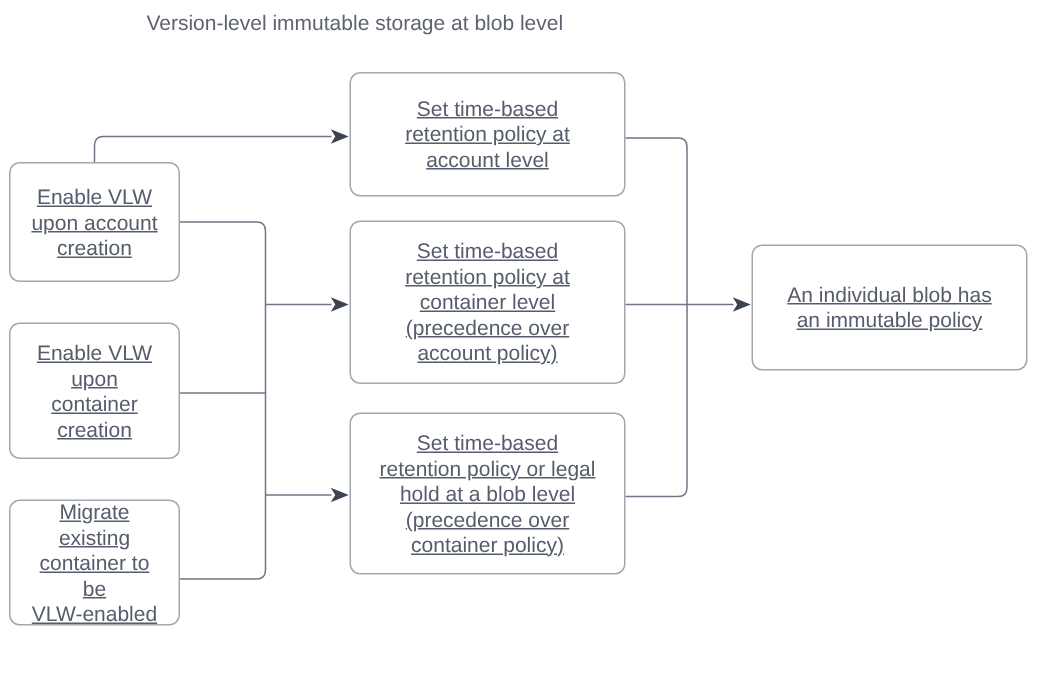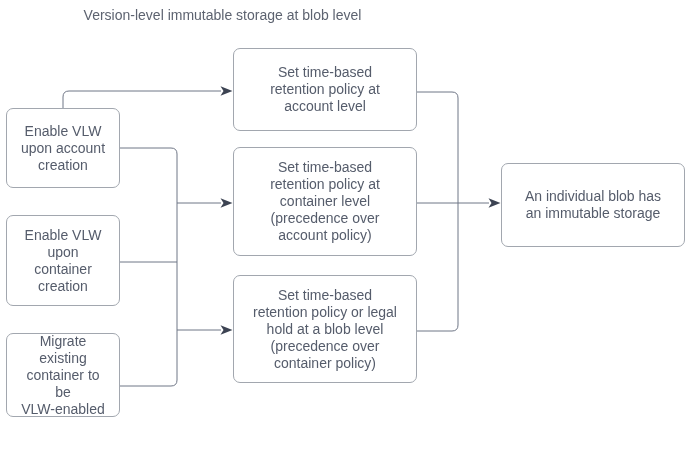--- a/index.html
+++ b/index.html
@@ -12,36 +12,37 @@
   }
   html,body{margin:0;padding:0;background:var(--background);}
   #canvas{
     position:relative;
     width:694px;height:452px;
     background:var(--background);
     font-family:"Liberation Sans","DejaVu Sans",sans-serif;
     overflow:hidden;
   }
   #title{
-    position:absolute;left:0;top:7px;width:445px;
+    position:absolute;left:14px;top:7px;width:445px;
     text-align:center;
     font-size:14px;color:var(--title-text);
     white-space:pre;
   }
   .node{
     position:absolute;
     box-sizing:border-box;
     background:#ffffff;
     border:1px solid var(--box-border);
     border-radius:7px;
     display:flex;align-items:center;justify-content:center;
     text-align:center;
     font-size:14px;line-height:17px;color:var(--box-text);
     white-space:pre-line;
     padding:10px;
+    text-decoration:underline;
   }
   #box-l1{left:6px;top:108px;width:114px;height:80px;}
   #box-l2{left:6px;top:215px;width:114px;height:91px;}
   #box-l3{left:6px;top:333px;width:114px;height:84px;}
   #box-m1{left:233px;top:48px;width:184px;height:83px;}
   #box-m2{left:233px;top:147px;width:184px;height:109px;}
   #box-m3{left:233px;top:275px;width:184px;height:108px;}
   #box-r1{left:501px;top:163px;width:184px;height:84px;}
   #edge-layer{position:absolute;left:0;top:0;width:694px;height:452px;}
   .edge{stroke:var(--edge);stroke-width:1;fill:none;}
@@ -96,15 +97,15 @@
 retention policy at
 container level
 (precedence over
 account policy)</div>
   <div class="node" id="box-m3">Set time-based
 retention policy or legal
 hold at a blob level
 (precedence over
 container policy)</div>
   <div class="node" id="box-r1">An individual blob has
-an immutable storage</div>
+an immutable policy</div>
 
 </div>
 
 </body></html>

